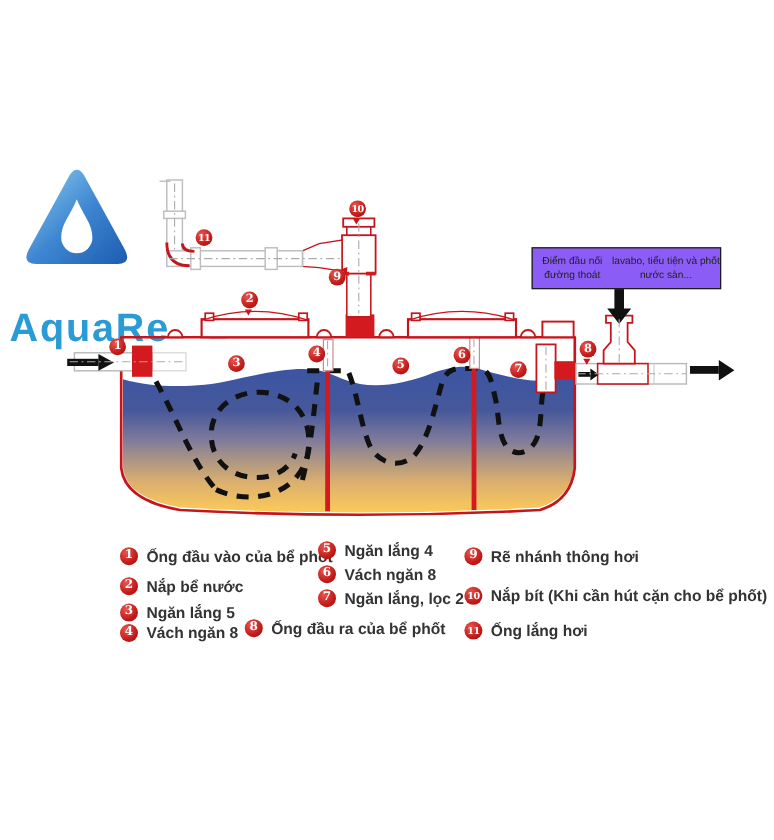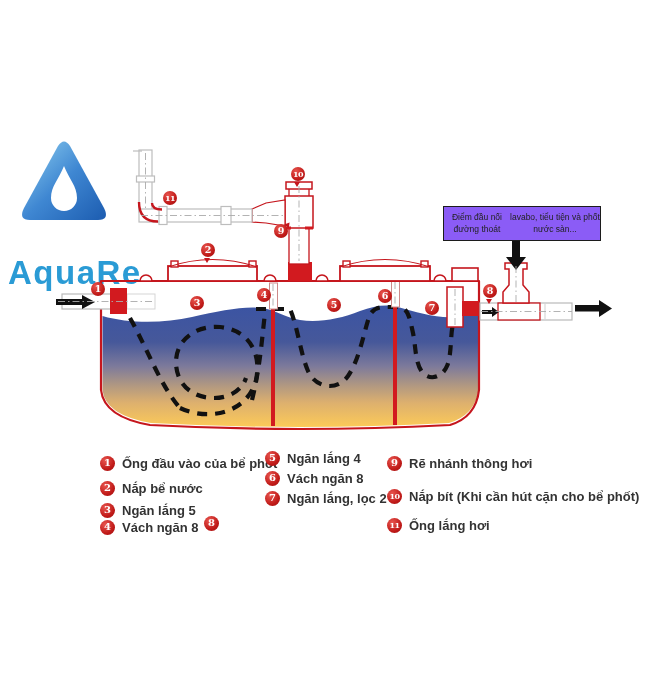--- a/index.html
+++ b/index.html
@@ -229,20 +229,21 @@
   <div class="legend-item" style="left:265px;top:470px">
     <span class="badge">6</span>
     <span class="legend-label">Vách ngăn 8</span>
   </div>
   <div class="legend-item" style="left:265px;top:490px">
     <span class="badge">7</span>
     <span class="legend-label">Ngăn lắng, lọc 2</span>
   </div>
   <div class="legend-item" style="left:204px;top:515px">
     <span class="badge">8</span>
+    <span class="legend-label">Ống đầu ra của bể phốt</span>
   </div>
 
   <div class="legend-item" style="left:387px;top:455px">
     <span class="badge">9</span>
     <span class="legend-label">Rẽ nhánh thông hơi</span>
   </div>
   <div class="legend-item" style="left:387px;top:488px">
     <span class="badge" style="font-size:8px;letter-spacing:-0.5px">10</span>
     <span class="legend-label">Nắp bít (Khi cần hút cặn cho bể phốt)</span>
   </div>

